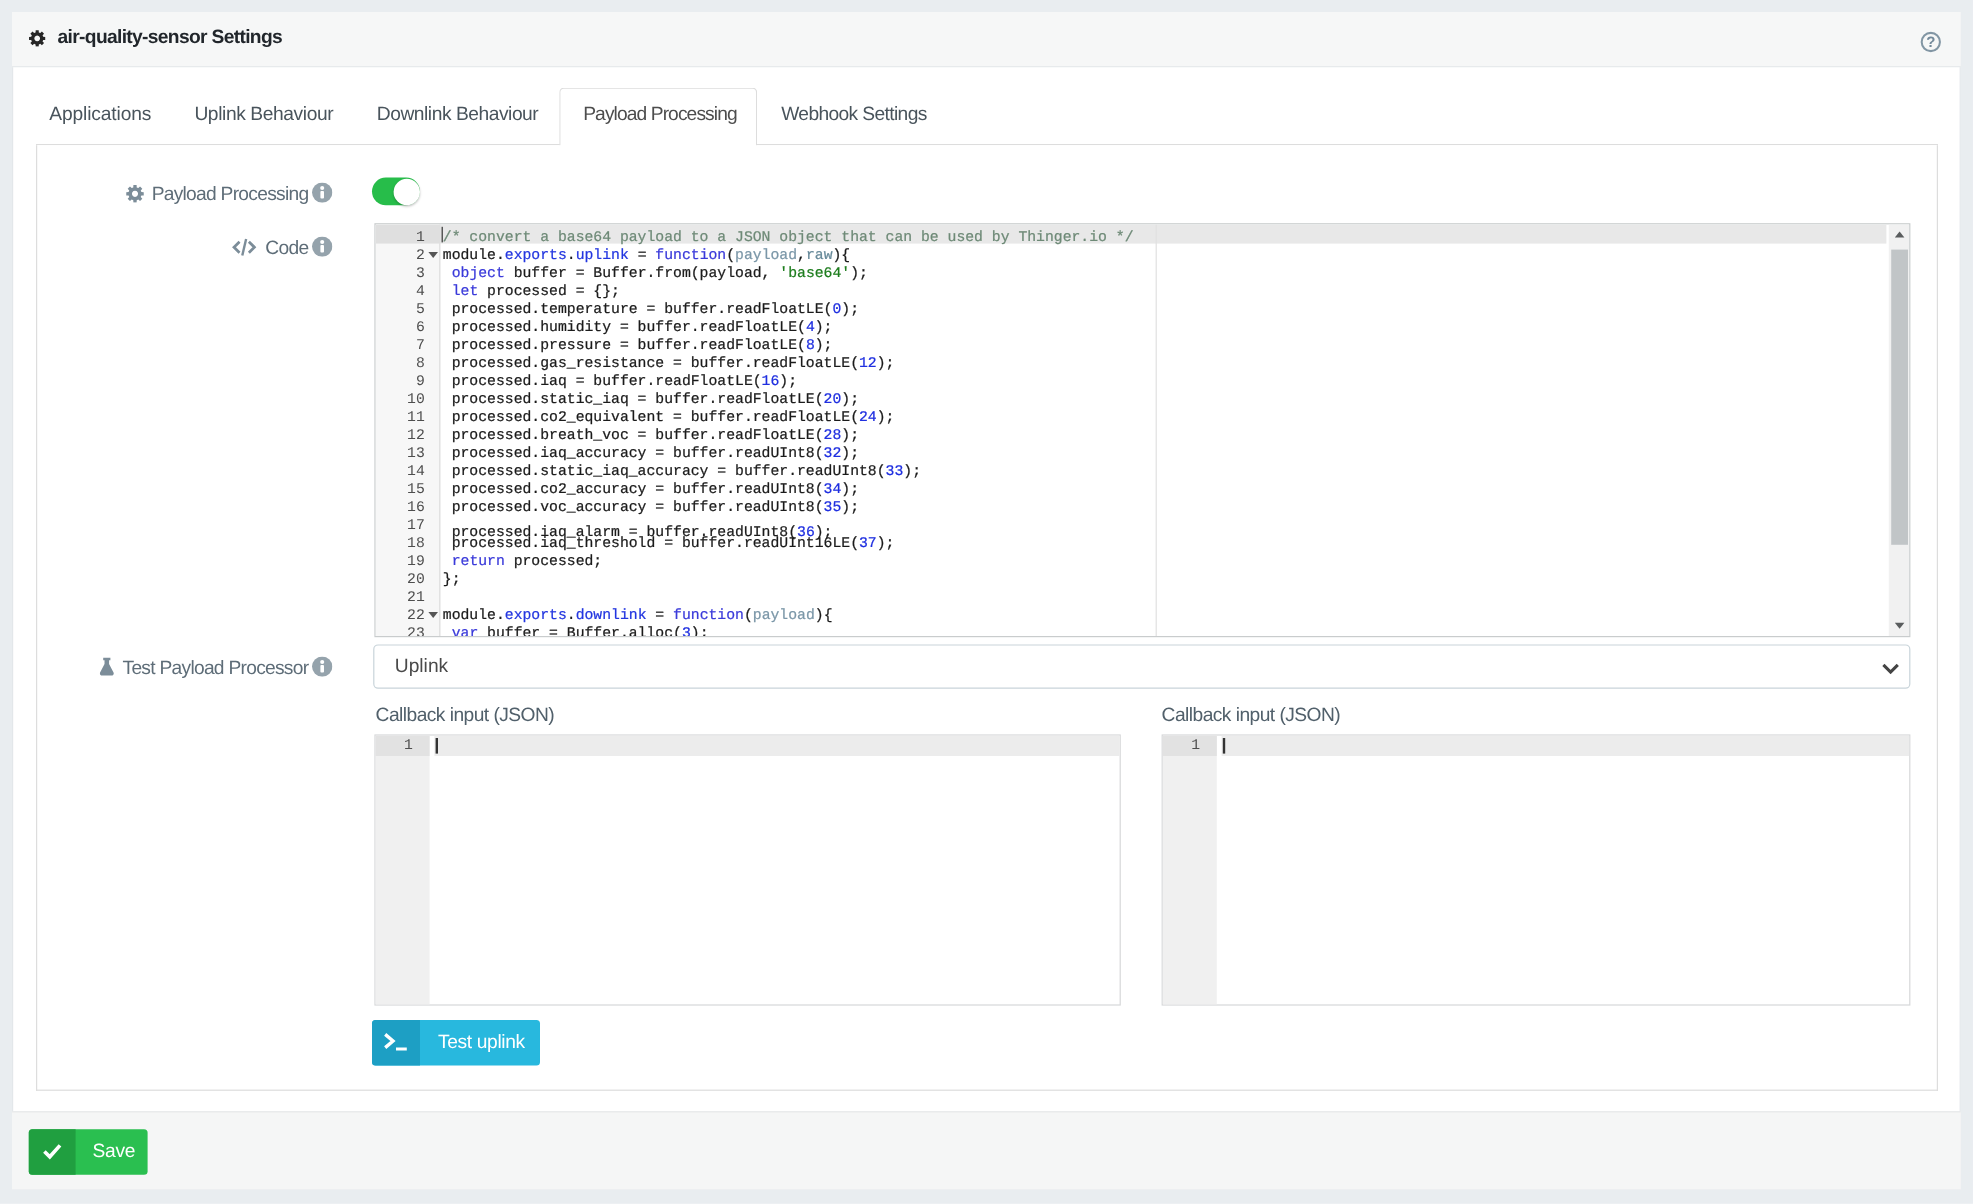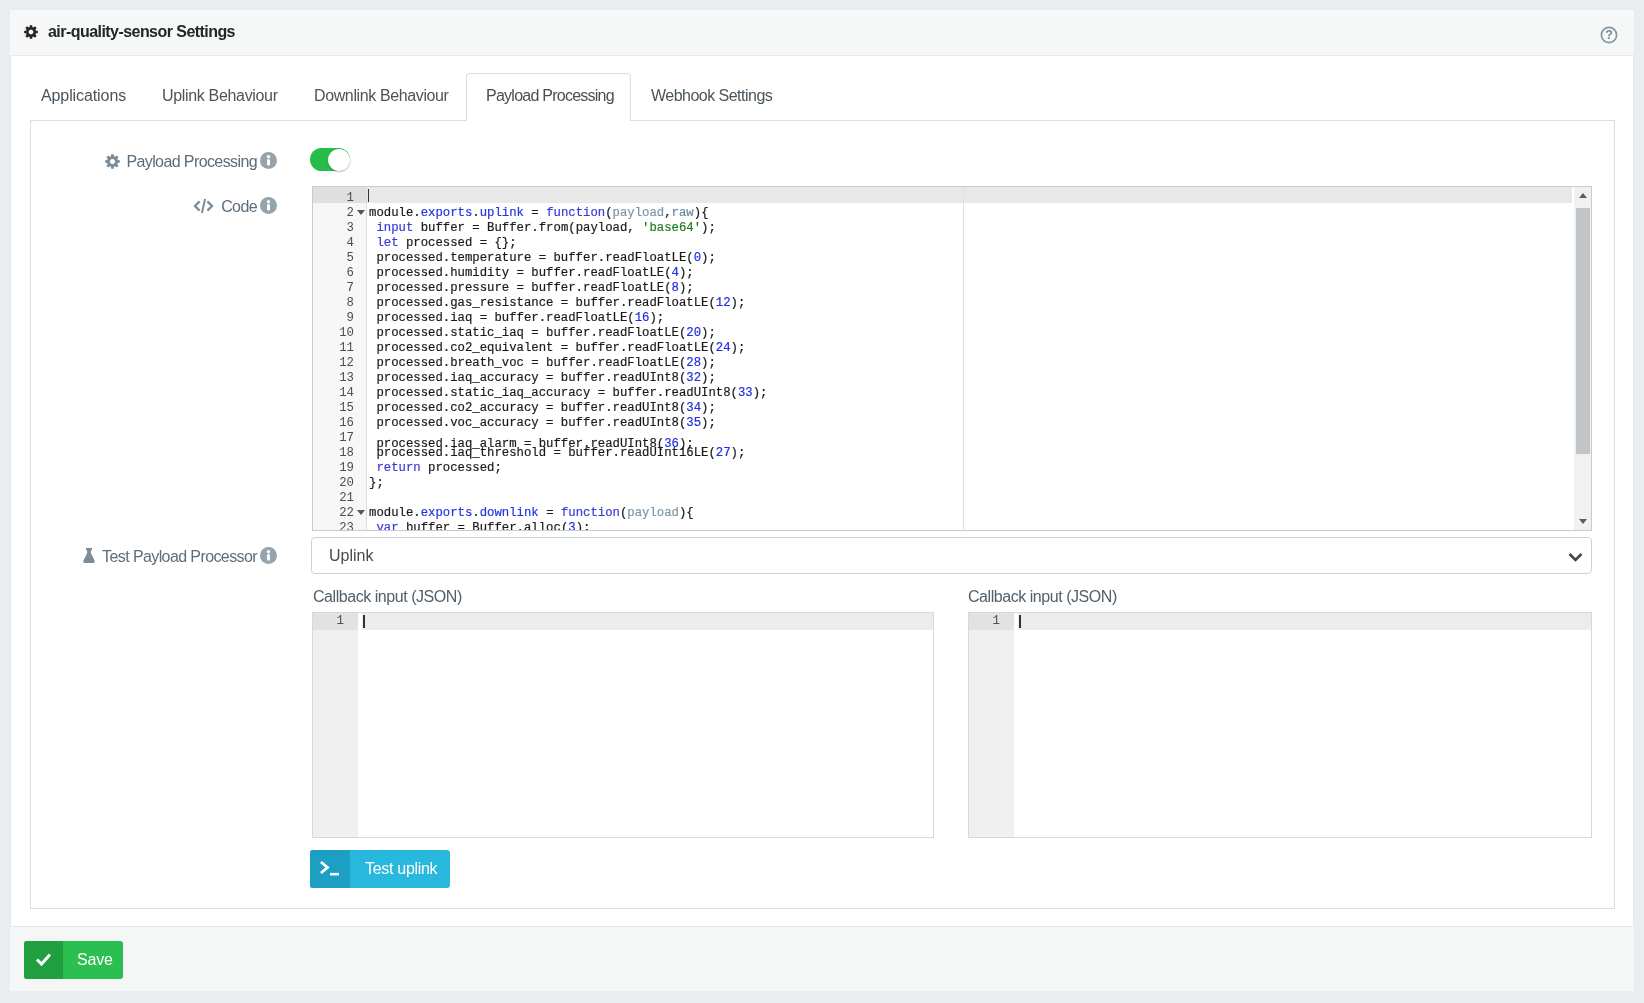--- a/index.html
+++ b/index.html
@@ -104,24 +104,25 @@
       <rect x="7" y="7.2" width="3" height="6.2" rx="0.8" fill="#fff"></rect>
     </svg>
 </div>
 
 <div id="ed">
   <div class="activeline"></div>
   <div class="gut"></div>
   <div class="activegut"></div>
   <div class="ruler"></div>
   <div class="lnum mono" style="top:3px">1</div>
+  <div class="cl mono" style="top:3px"><span class="c">/* convert a base64 payload to a JSON object that can be used by Thinger.io */</span></div>
   <div class="lnum mono" style="top:18px">2</div>
   <div class="cl mono" style="top:18px">module.<span class="p">exports</span>.<span class="p">uplink</span> = <span class="k">function</span>(<span class="a">payload</span>,<span class="a2">raw</span>){</div>
   <div class="lnum mono" style="top:33px">3</div>
-  <div class="cl mono" style="top:33px"> <span class="k">input</span> buffer = Buffer.from(payload, <span class="s">'base64'</span>);</div>
+  <div class="cl mono" style="top:33px"> <span class="k">object</span> buffer = Buffer.from(payload, <span class="s">'base64'</span>);</div>
   <div class="lnum mono" style="top:48px">4</div>
   <div class="cl mono" style="top:48px"> <span class="k">let</span> processed = {};</div>
   <div class="lnum mono" style="top:63px">5</div>
   <div class="cl mono" style="top:63px"> processed.temperature = buffer.readFloatLE(<span class="n">0</span>);</div>
   <div class="lnum mono" style="top:78px">6</div>
   <div class="cl mono" style="top:78px"> processed.humidity = buffer.readFloatLE(<span class="n">4</span>);</div>
   <div class="lnum mono" style="top:93px">7</div>
   <div class="cl mono" style="top:93px"> processed.pressure = buffer.readFloatLE(<span class="n">8</span>);</div>
   <div class="lnum mono" style="top:108px">8</div>
   <div class="cl mono" style="top:108px"> processed.gas_resistance = buffer.readFloatLE(<span class="n">12</span>);</div>
@@ -137,21 +138,21 @@
   <div class="cl mono" style="top:183px"> processed.iaq_accuracy = buffer.readUInt8(<span class="n">32</span>);</div>
   <div class="lnum mono" style="top:198px">14</div>
   <div class="cl mono" style="top:198px"> processed.static_iaq_accuracy = buffer.readUInt8(<span class="n">33</span>);</div>
   <div class="lnum mono" style="top:213px">15</div>
   <div class="cl mono" style="top:213px"> processed.co2_accuracy = buffer.readUInt8(<span class="n">34</span>);</div>
   <div class="lnum mono" style="top:228px">16</div>
   <div class="cl mono" style="top:228px"> processed.voc_accuracy = buffer.readUInt8(<span class="n">35</span>);</div>
   <div class="lnum mono" style="top:243px">17</div>
   <div class="cl mono" style="top:249px"> processed.iaq_alarm = buffer.readUInt8(<span class="n">36</span>);</div>
   <div class="lnum mono" style="top:258px">18</div>
-  <div class="cl mono" style="top:258px"> processed.iaq_threshold = buffer.readUInt16LE(<span class="n">27</span>);</div>
+  <div class="cl mono" style="top:258px"> processed.iaq_threshold = buffer.readUInt16LE(<span class="n">37</span>);</div>
   <div class="lnum mono" style="top:273px">19</div>
   <div class="cl mono" style="top:273px"> <span class="k">return</span> processed;</div>
   <div class="lnum mono" style="top:288px">20</div>
   <div class="cl mono" style="top:288px">};</div>
   <div class="lnum mono" style="top:303px">21</div>
   <div class="lnum mono" style="top:318px">22</div>
   <div class="cl mono" style="top:318px">module.<span class="p">exports</span>.<span class="p">downlink</span> = <span class="k">function</span>(<span class="a">payload</span>){</div>
   <div class="lnum mono" style="top:333px">23</div>
   <div class="cl mono" style="top:333px"> <span class="k">var</span> buffer = Buffer.alloc(<span class="n">3</span>);</div>
   <div class="fold" style="left:44px;top:23px"></div>

